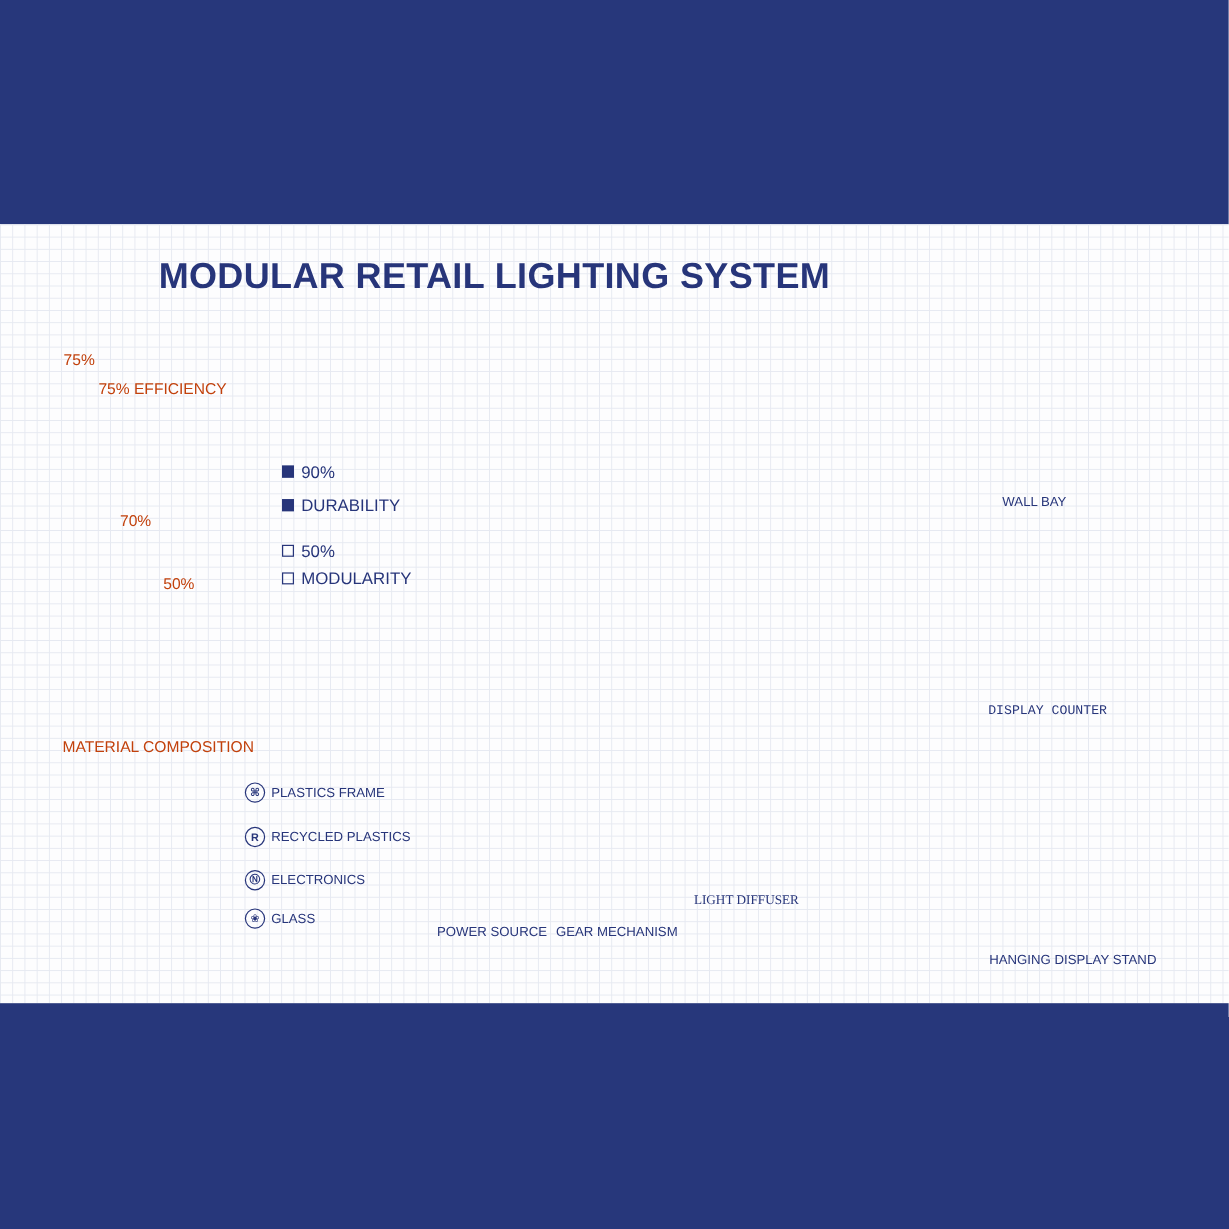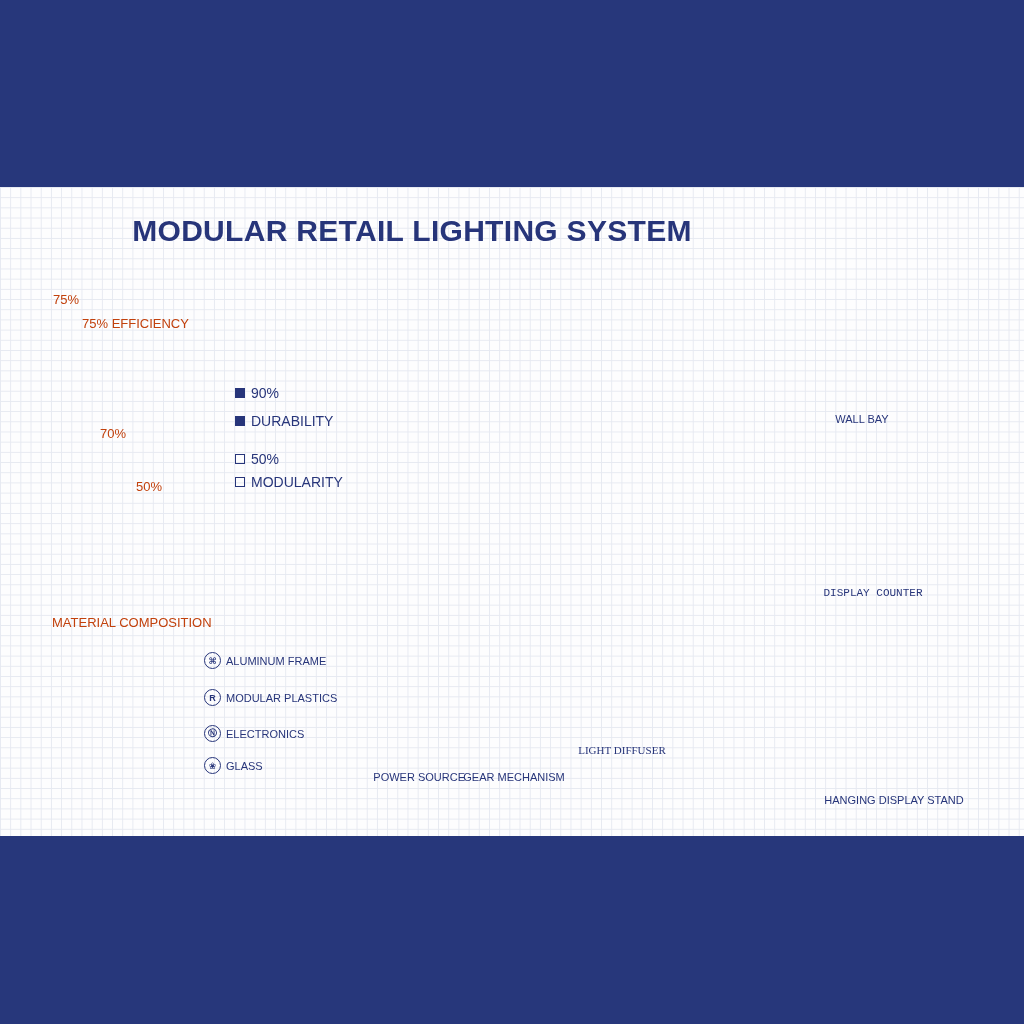--- a/index.html
+++ b/index.html
@@ -66,25 +66,25 @@
 </div>
 
 <div>
   <div class="abs lbl" style="left:52px;top:599px;margin-top:16px;">MATERIAL COMPOSITION</div>
   <svg width="0" height="0" style="left:0;top:0">
     <circle cx="130" cy="704" r="61" fill="#fff" stroke="#27357a" stroke-width="2"></circle>
     <path d="M130,704 L130,643 A61,61 0 0 1 191,710 Z" fill="#27357a"></path>
   </svg>
   <div class="mat-row" style="left:204px;top:652px;">
     <span class="mat-icon">⌘</span>
-    <span>ALUMINUM FRAME</span>
+    <span>PLASTICS FRAME</span>
   </div>
   <div class="mat-row" style="left:204px;top:689px;">
     <span class="mat-icon">R</span>
-    <span>MODULAR PLASTICS</span>
+    <span>RECYCLED PLASTICS</span>
   </div>
   <div class="mat-row" style="left:204px;top:725px;">
     <span class="mat-icon">Ⓝ</span>
     <span>ELECTRONICS</span>
   </div>
   <div class="mat-row" style="left:204px;top:757px;">
     <span class="mat-icon">❀</span>
     <span>GLASS</span>
   </div>
 </div>
@@ -161,21 +161,21 @@
       <line x1="500" y1="720" x2="502" y2="724"></line>
       <line x1="508" y1="716" x2="508" y2="720"></line>
     </g>
 
     <g class="stroke" style="stroke-width:1.5">
       <path d="M603,726 q4,-3 8,0 t8,0 t8,0 t8,0"></path>
       <path d="M603,734 q4,-3 8,0 t8,0 t8,0 t8,0"></path>
       <path d="M603,742 q4,-3 8,0 t8,0 t8,0 t8,0"></path>
     </g>
   </svg>
-  <div class="abs caption small" style="left:355px;top:771px;width:110px;text-align:right;">POWER SOURCE</div>
+  <div class="abs caption small" style="left:355px;top:771px;width:110px;">POWER SOURCE</div>
   <div class="abs caption small" style="left:462px;top:771px;width:104px;">GEAR MECHANISM</div>
   <div class="abs caption small" style="left:570px;top:744px;width:104px;font-family:Liberation Serif, serif;">LIGHT DIFFUSER</div>
 </div>
 
 <svg width="0" height="0" style="left:0;top:0">
 
   <g class="stroke" style="stroke-width:1.6">
     <polyline points="788,270 820,263 965,287 965,393 950,394 820,362 800,364 790,359 790,270"></polyline>
     <line x1="820" y1="263" x2="820" y2="335"></line>
     <line x1="862" y1="274" x2="862" y2="345"></line>

